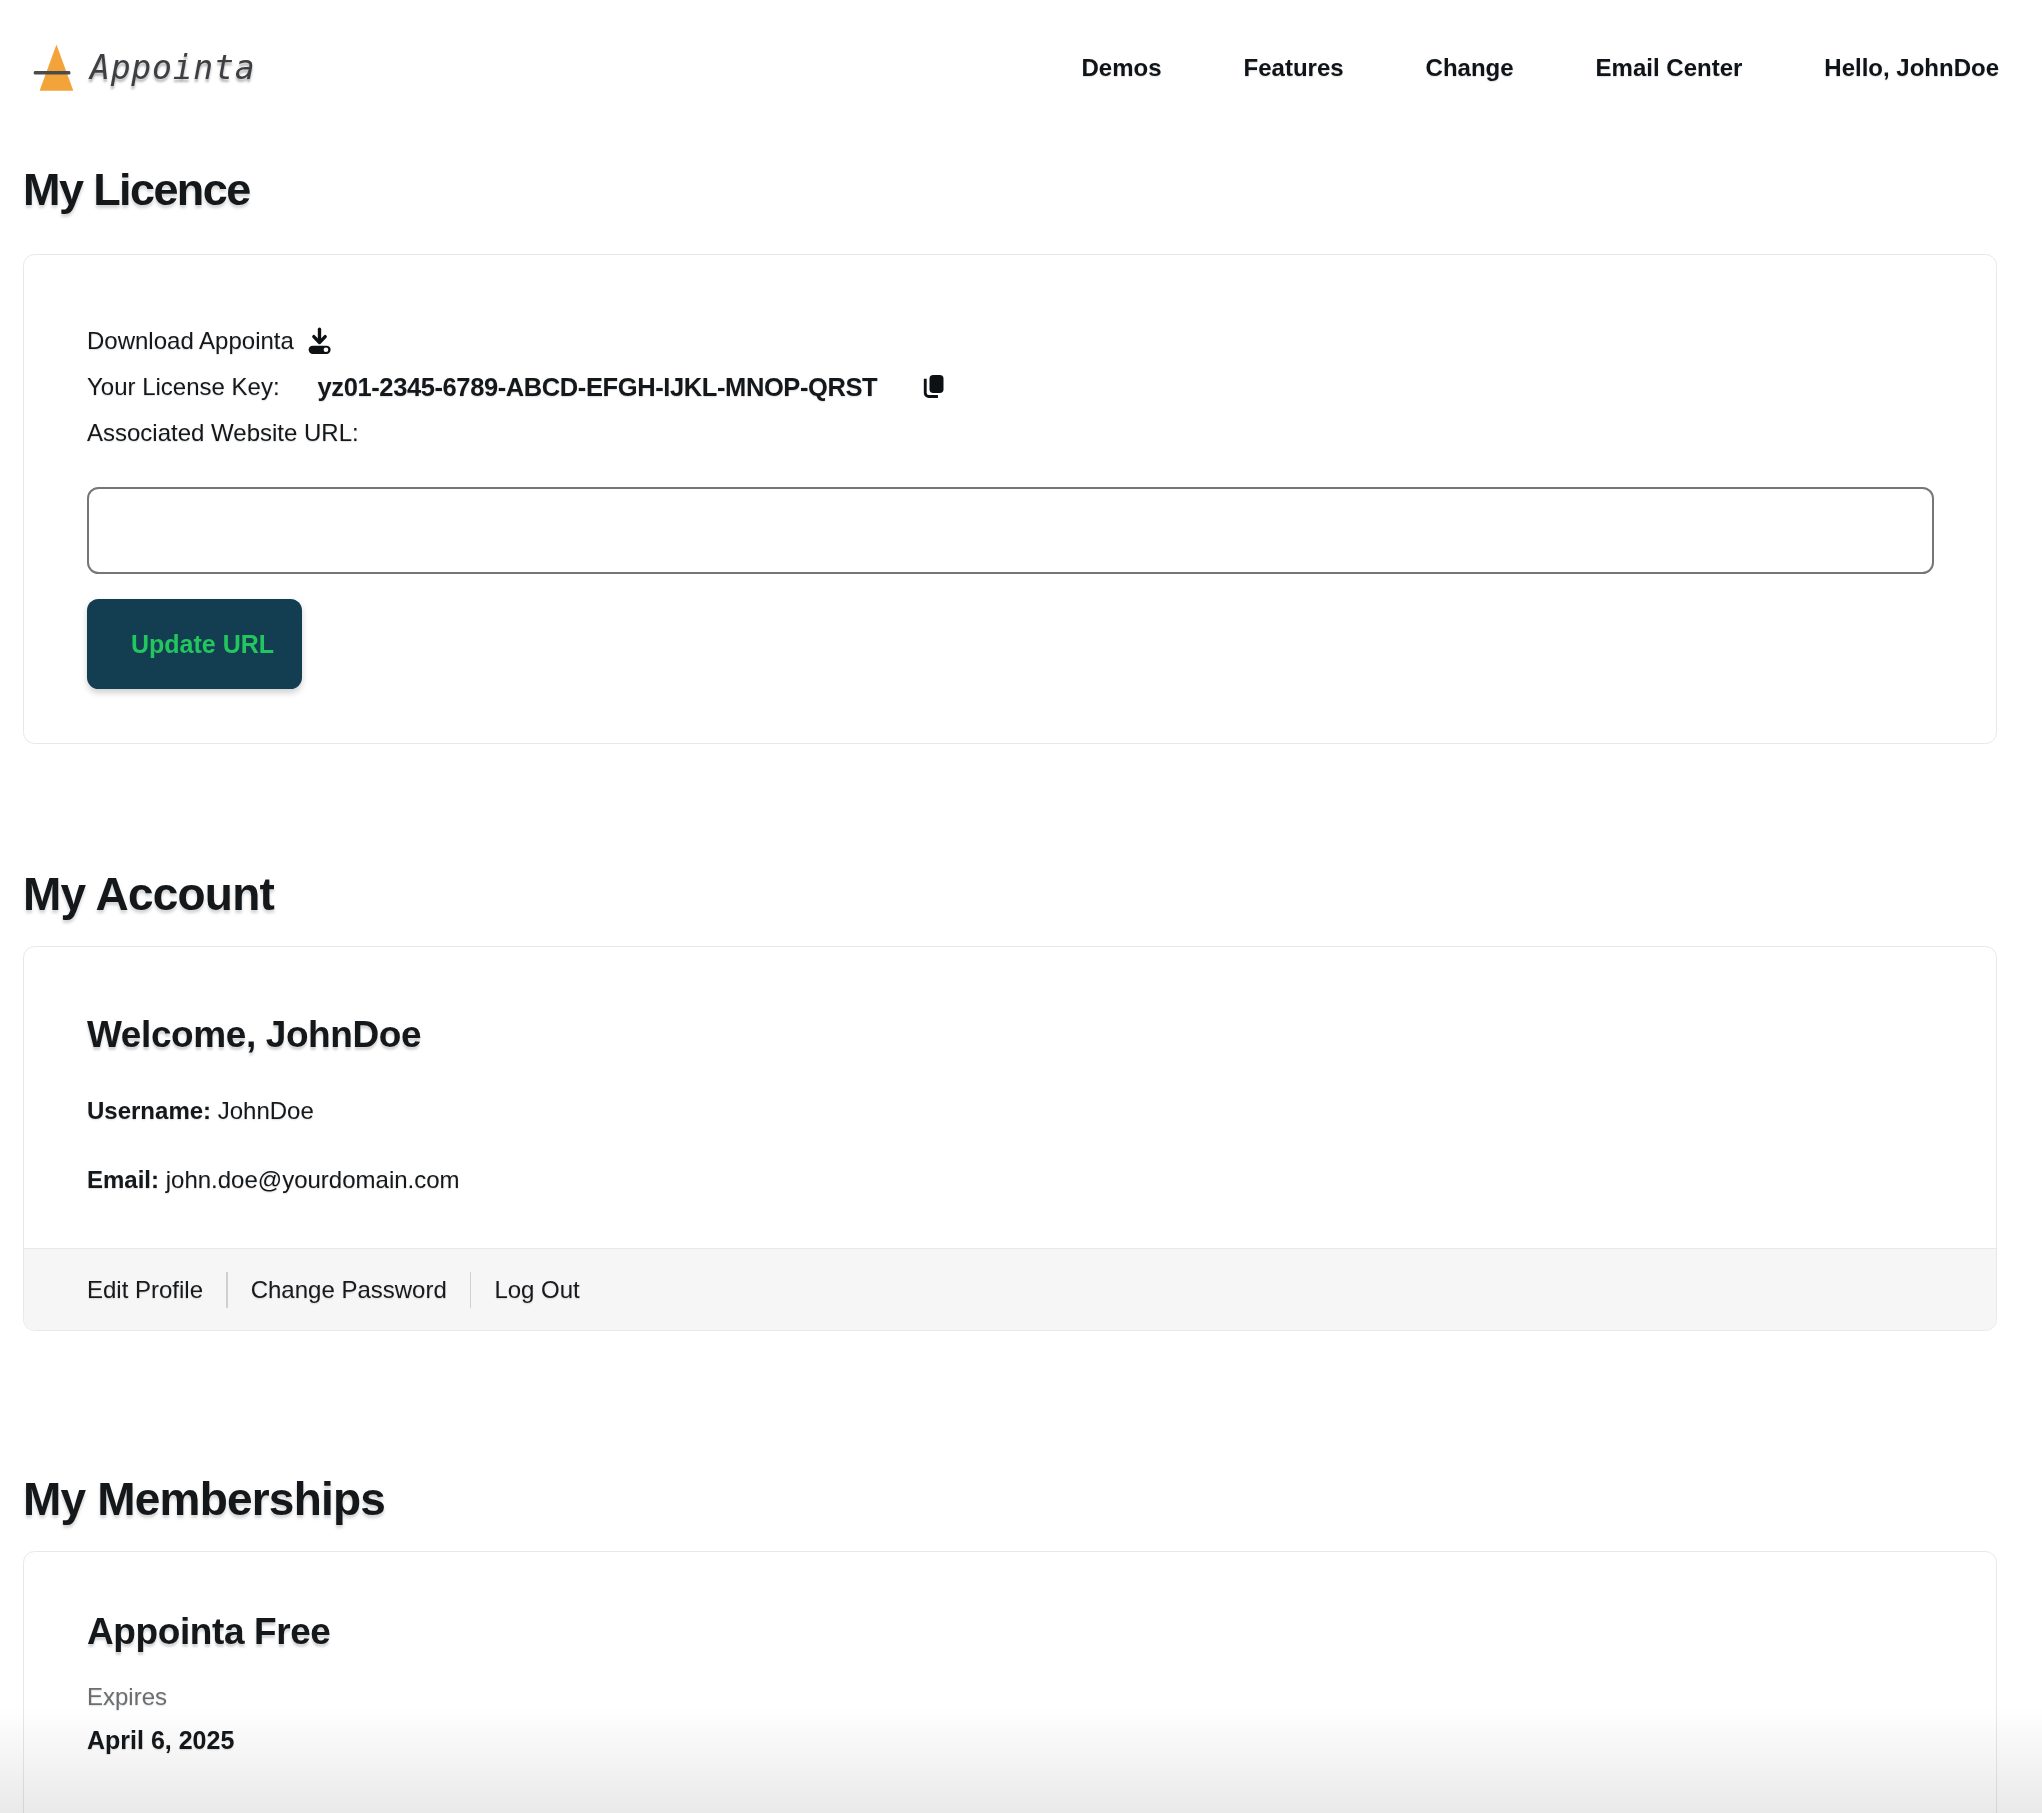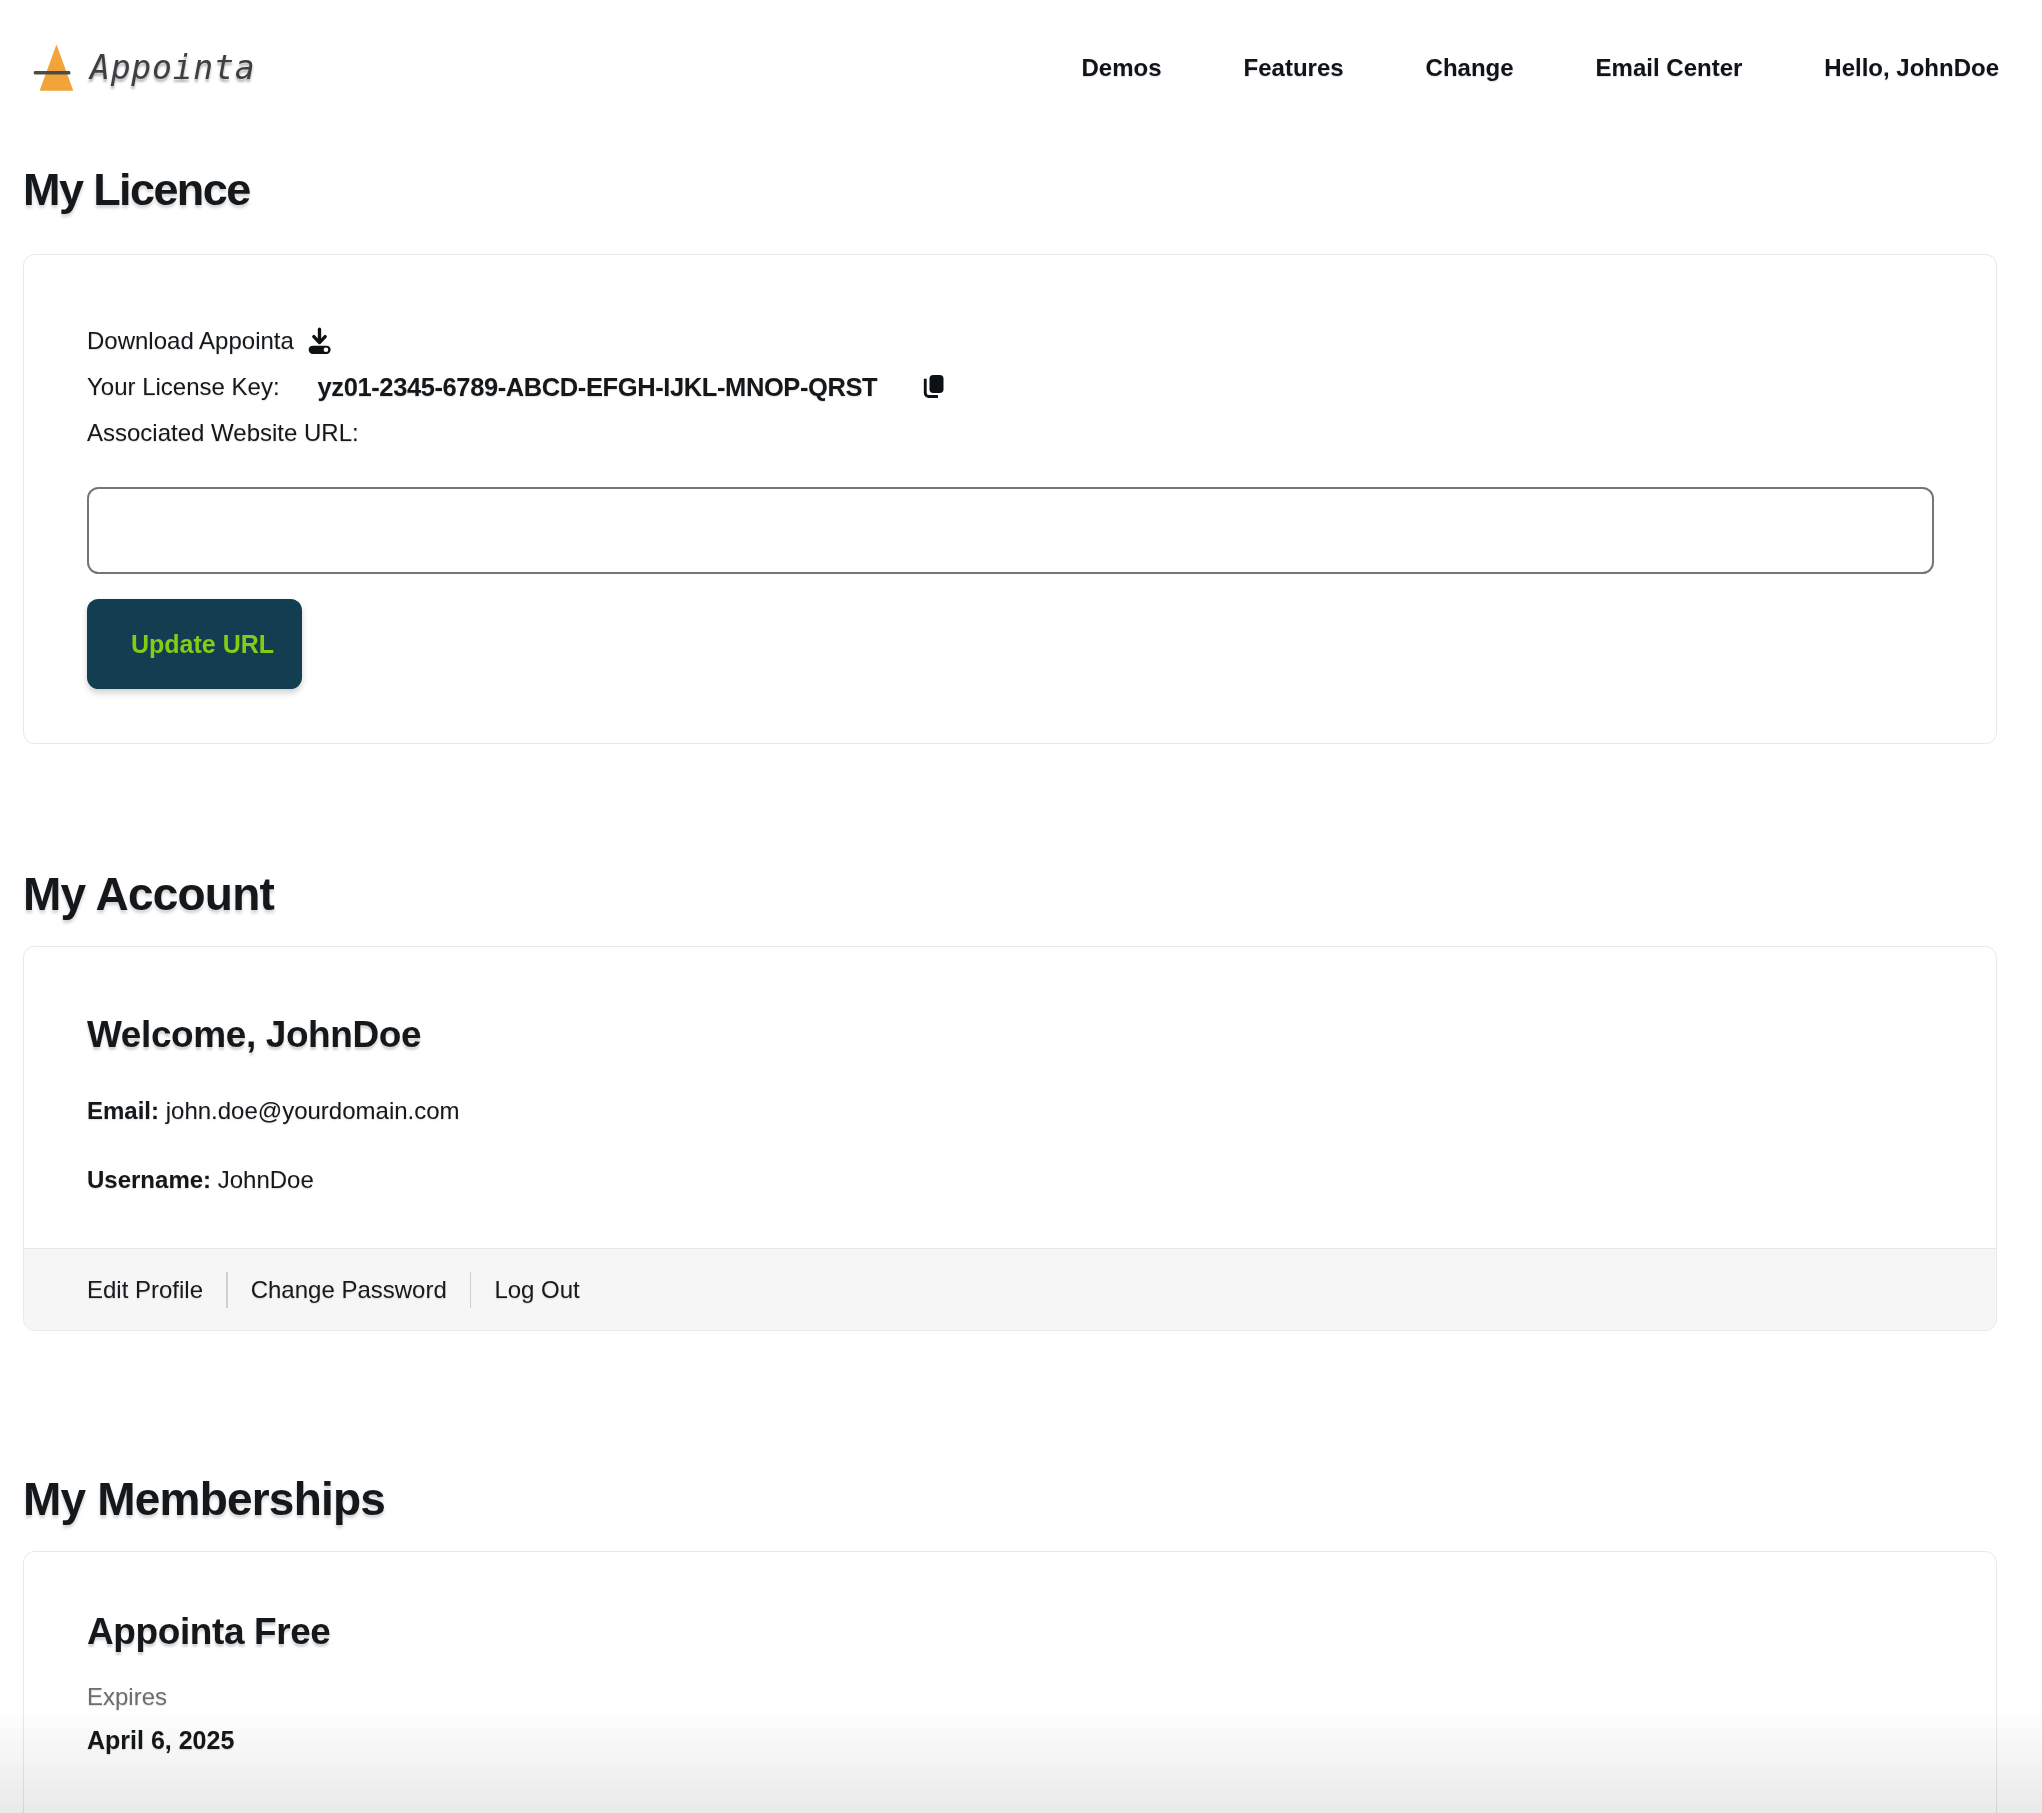--- a/index.html
+++ b/index.html
@@ -73,21 +73,21 @@
     display: block; width: 100%;
     height: 87px; margin-top: 31px;
     border: 2.5px solid #767676; border-radius: 11.5px;
     font-size: 25px; padding: 0 25px;
     font-family: "Liberation Sans", sans-serif;
     outline: none; background: #fff;
   }
   .primary-btn {
     margin-top: 25px;
     width: 215px; height: 90px;
-    background: #133e52; color: #84cc16;
+    background: #133e52; color: #22c55e;
     border: none; border-radius: 11.5px;
     font-size: 25px; font-weight: 700;
     font-family: "Liberation Sans", sans-serif;
     cursor: pointer;
     box-shadow: 0 3.3px 6.6px rgba(0,0,0,0.18);
     text-shadow: none;
     padding-left: 16px;
   }
 
   
@@ -181,26 +181,26 @@
       <button class="primary-btn">Update URL</button>
     </div>
   </section>
 
   <h2 class="section-title">My Account</h2>
 
   <section class="card account-card">
     <div class="account-body">
       <h3 class="card-title">Welcome, JohnDoe</h3>
       <p class="detail-row">
+        <b>Username:</b>
+        <span>JohnDoe</span>
+      </p>
+      <p class="detail-row">
         <b>Email:</b>
         <span>john.doe@yourdomain.com</span>
-      </p>
-      <p class="detail-row">
-        <b>Username:</b>
-        <span>JohnDoe</span>
       </p>
     </div>
     <div class="card-footer">
       <a>Edit Profile</a>
       <span class="v-divider"></span>
       <a>Change Password</a>
       <span class="v-divider"></span>
       <a>Log Out</a>
     </div>
   </section>

